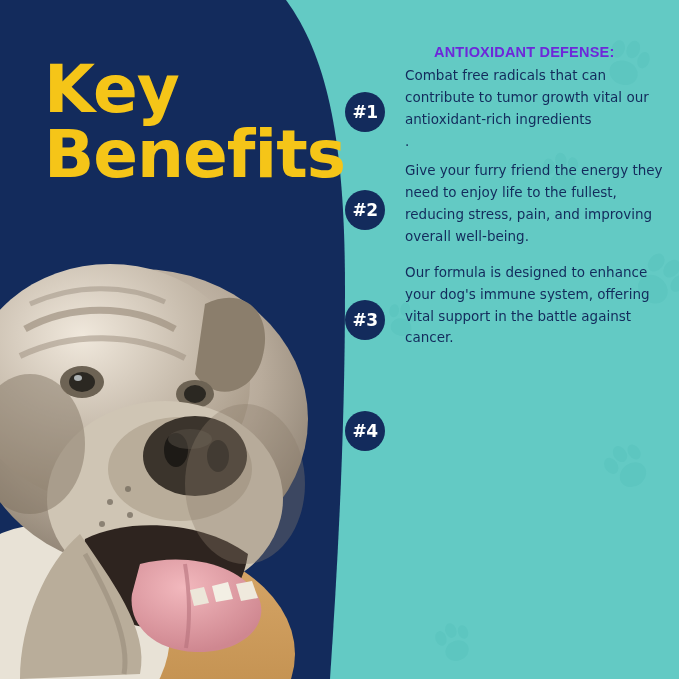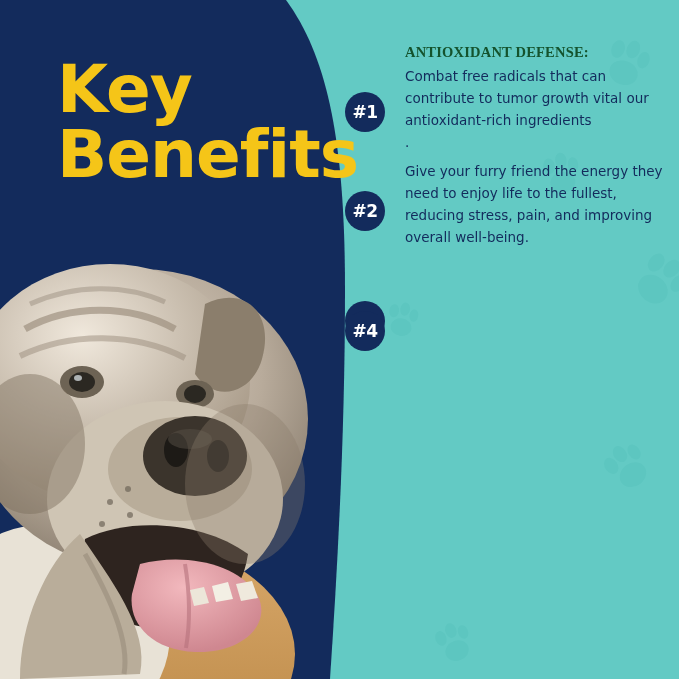--- a/index.html
+++ b/index.html
@@ -31,21 +31,21 @@
   
   .navy-shape {
     position: absolute;
     left: 0; top: 0;
     width: 679px; height: 679px;
   }
 
   
   .title {
     position: absolute;
-    left: 57px;
+    left: 44px;
     top: 58px;
     width: 320px;
     color: #f5c518;
     font-family: "DejaVu Sans", sans-serif;
     font-weight: bold;
     font-size: 66px;
     line-height: 0.98;
     letter-spacing: -1px;
     z-index: 6;
   }
@@ -90,26 +90,27 @@
     align-items: center;
     justify-content: center;
     letter-spacing: -0.5px;
   }
   .b1 .badge { top: 48px; }
   .b2 .badge { top: 30px; }
   .b3 .badge { top: 38px; }
   .b4 .badge { top: 48px; }
 
   .b-head {
-    color: #14532d;
-    font-family: Liberation Serif, serif;
+    color: #6d28d9;
+    font-family: Liberation Sans, sans-serif;
     font-weight: bold;
     font-size: 14.5px;
     letter-spacing: 0.2px;
     margin-bottom: 5px;
+    margin-left: 29px;
   }
   .b-body {
     color: #132b5c;
     font-family: "DejaVu Sans", sans-serif;
     font-size: 13.5px;
     line-height: 1.62;
   }
   .b1 { margin-bottom: 8px; }
   .b1 .b-body::after { content: "."; display: block; }
 </style>
@@ -270,20 +271,21 @@
       <div class="b-body">Combat free radicals that can contribute to tumor growth vital our antioxidant-rich ingredients</div>
     </div>
 
     <div class="benefit b2">
       <div class="badge">#2</div>
       <div class="b-body">Give your furry friend the energy they need to enjoy life to the fullest, reducing stress, pain, and improving overall well-being.</div>
     </div>
 
     <div class="benefit b3">
       <div class="badge">#3</div>
+      <div class="b-body">Our formula is designed to enhance your dog's immune system, offering vital support in the battle against cancer.</div>
     </div>
 
     <div class="benefit b4">
       <div class="badge">#4</div>
     </div>
 
   </div>
 </div>
 
 </body></html>

